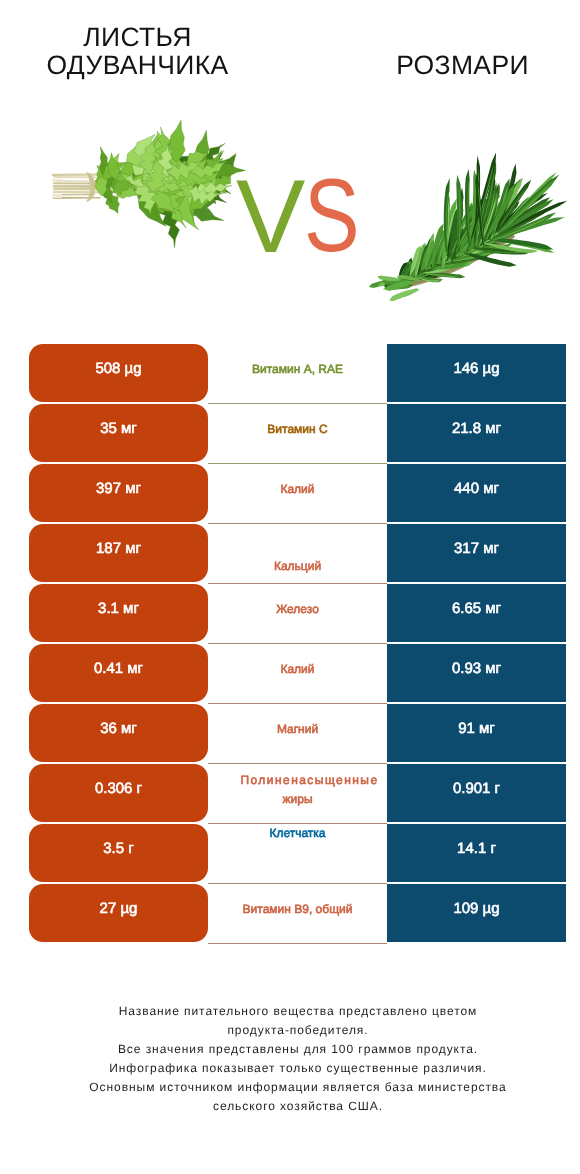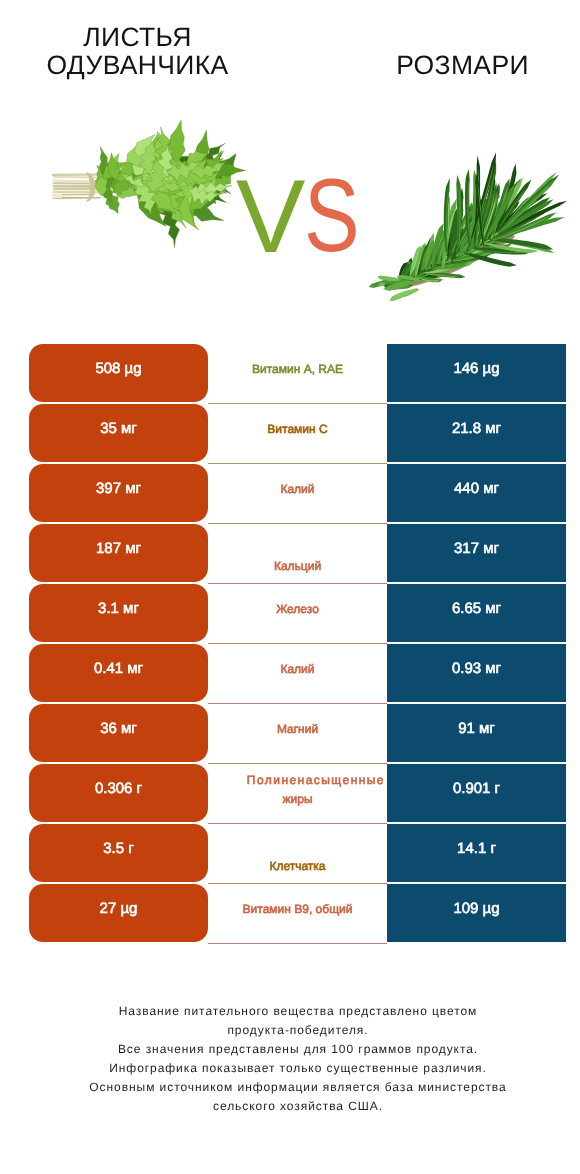--- a/index.html
+++ b/index.html
@@ -15,21 +15,21 @@
   .table{position:absolute;left:21px;top:344px;width:537px;}
   .row{position:relative;height:60px;}
   .cell{position:absolute;top:0;height:58px;box-sizing:border-box;display:flex;align-items:center;justify-content:center;}
   .cell-left,.cell-right{padding-bottom:9px;}
   .cell-left{left:0;width:179px;background:#c2410c;color:#ffffff;font-size:15px;font-weight:400;border-radius:14px;-webkit-text-stroke:0.62px #ffffff;}
   .cell-right{left:358px;width:179px;background:#0c4a6e;color:#ffffff;font-size:15px;font-weight:400;-webkit-text-stroke:0.62px #ffffff;}
   .cell-mid{left:179px;width:179px;height:60px;font-size:12px;font-weight:400;text-align:center;line-height:19.5px;overflow:hidden;padding:0 2px 7px 2px;}
   .cell-mid span{display:block;width:100%;}
   .cell-mid{-webkit-text-stroke:0.6px currentColor;}
   .cell-mid span.multi{white-space:nowrap;}
-  .cell-mid .clipline{text-align:right;margin-left:24px;letter-spacing:1.45px;}
+  .cell-mid .clipline{text-align:center;margin-left:24px;letter-spacing:1.45px;}
   .cell-mid .ctrline{text-align:center;}
   .footer{position:absolute;left:0;top:1002px;width:580px;text-align:center;color:#1e1e1e;font-size:12px;line-height:19.1px;font-weight:400;letter-spacing:0.93px;}
 </style>
 </head>
 <body>
 
 <div class="page">
 
   <div class="title title-left">
     <div>ЛИСТЬЯ</div>
@@ -546,21 +546,21 @@
         <div class="cell cell-mid" style="color: rgb(205, 100, 68); border-bottom: 1px solid rgb(176, 134, 121); display: flex; align-items: center; justify-content: center;">
           <span class="multi">
             <div class="clipline">Полиненасыщенные</div>
             <div class="ctrline">жиры</div>
           </span>
         </div>
         <div class="cell cell-right">0.901 г</div>
       </div>
       <div class="row">
         <div class="cell cell-left">3.5 г</div>
-        <div class="cell cell-mid" style="color: #a16207; border-bottom: 1px solid rgb(176, 134, 121); display: flex; align-items: flex-end; justify-content: center;">
+        <div class="cell cell-mid" style="color: #0369a1; border-bottom: 1px solid rgb(176, 134, 121); display: flex; align-items: flex-start; justify-content: center;">
           <span>Клетчатка</span>
         </div>
         <div class="cell cell-right">14.1 г</div>
       </div>
       <div class="row">
         <div class="cell cell-left">27 µg</div>
         <div class="cell cell-mid" style="color: rgb(205, 100, 68); border-bottom: 1px solid rgb(176, 134, 121); display: flex; align-items: center; justify-content: center;">
           <span>Витамин B9, общий</span>
         </div>
         <div class="cell cell-right">109 µg</div>

